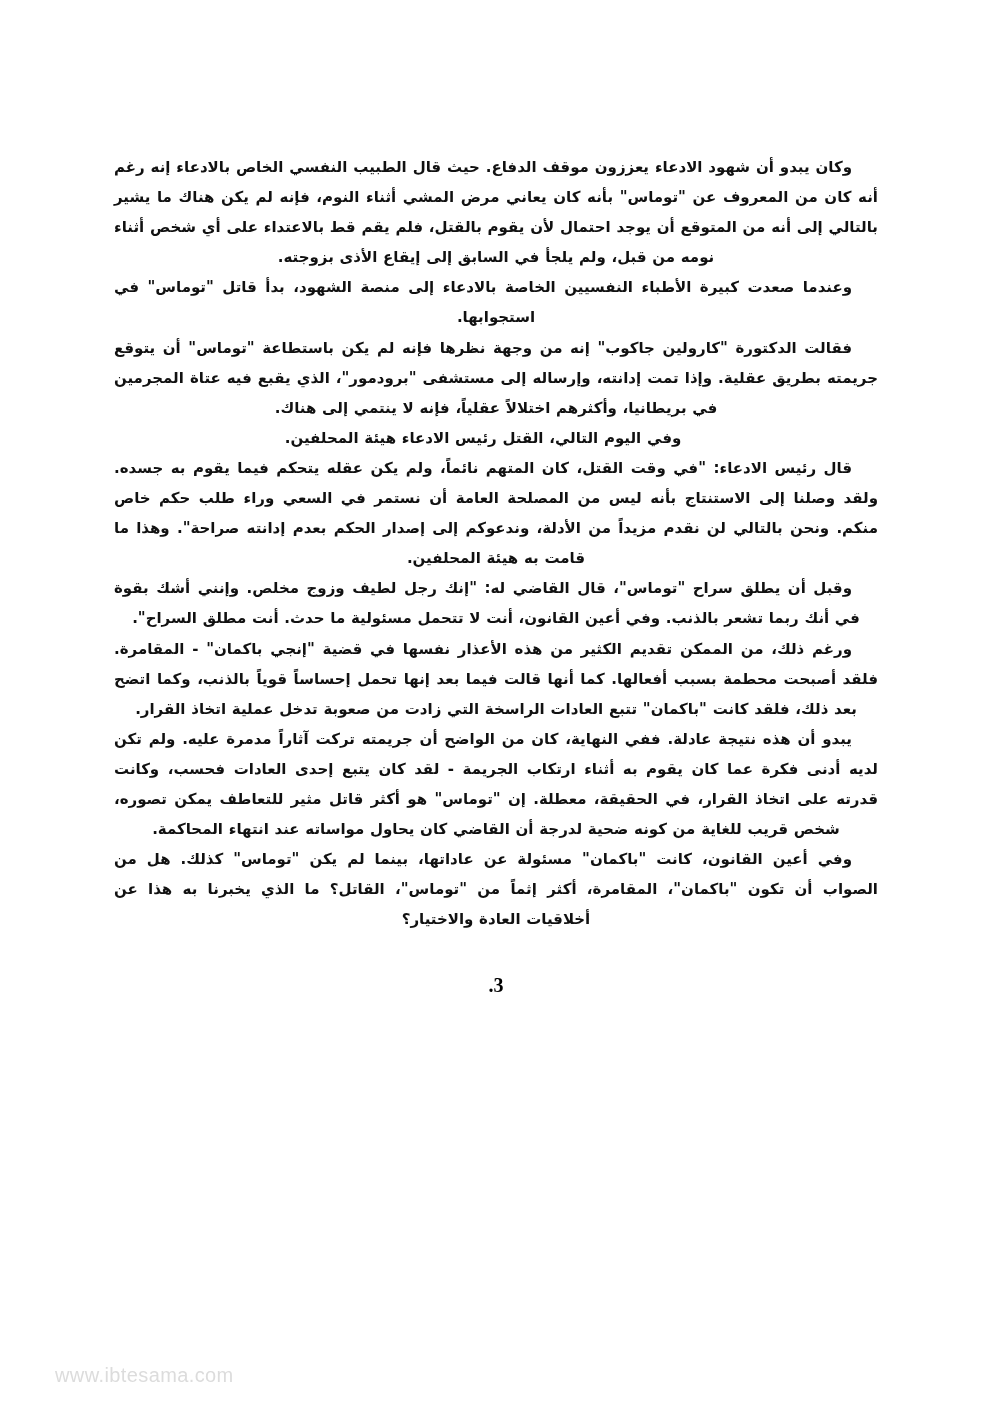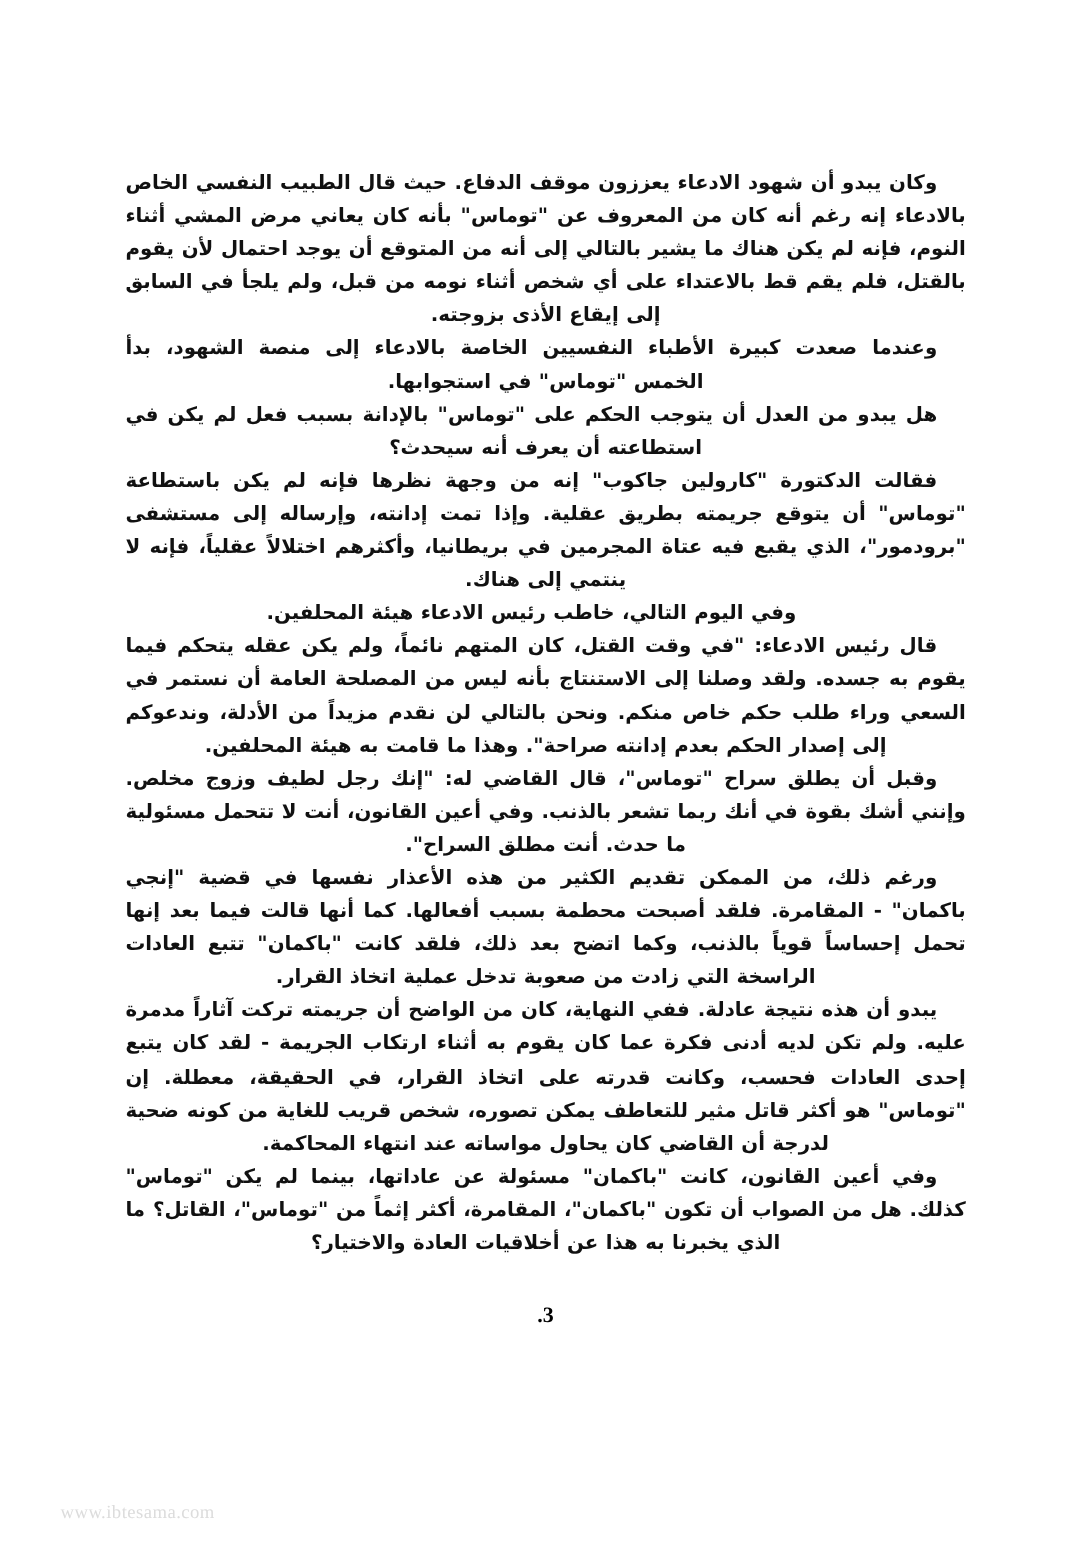--- a/index.html
+++ b/index.html
@@ -28,21 +28,21 @@
     text-align-last: center;
   }
 
   .para {
     margin: 0 0 0 0;
     padding: 0;
     direction: rtl;
     text-align: justify;
     text-align-last: center;
     text-justify: inter-word;
-    font-size: 18px;
+    font-size: 15px;
     line-height: 30.1px;
     color: #111111;
     font-weight: 600;
     letter-spacing: 0px;
     word-spacing: 0.5px;
     text-indent: 26px;
     font-family: "DejaVu Sans", "Liberation Sans", sans-serif;
   }
 
   .para + .para {
@@ -61,43 +61,42 @@
     font-family: "Liberation Serif", "DejaVu Serif", serif;
   }
 
   .spacer-before-heading { height: 36px; }
   .spacer-after-heading { height: 34px; }
 
   .watermark {
     position: absolute;
     left: 55px;
     top: 1362px;
-    font-size: 17px;
+    font-size: 20px;
     line-height: 26px;
     color: #dcdcdc;
-    font-family: Liberation Serif, serif;
+    font-family: Liberation Sans, sans-serif;
     letter-spacing: 0.4px;
     direction: ltr;
     text-align: right;
     white-space: nowrap;
     user-select: none;
   }
 </style>
 </head>
 <body>
 
 <div class="page">
 
   <div class="content">
 
     <p class="para">وكان يبدو أن شهود الادعاء يعززون موقف الدفاع. حيث قال الطبيب النفسي الخاص بالادعاء إنه رغم أنه كان من المعروف عن "توماس" بأنه كان يعاني مرض المشي أثناء النوم، فإنه لم يكن هناك ما يشير بالتالي إلى أنه من المتوقع أن يوجد احتمال لأن يقوم بالقتل، فلم يقم قط بالاعتداء على أي شخص أثناء نومه من قبل، ولم يلجأ في السابق إلى إيقاع الأذى بزوجته.</p>
-    <p class="para">وعندما صعدت كبيرة الأطباء النفسيين الخاصة بالادعاء إلى منصة الشهود، بدأ الخمس "توماس" في استجوابها.</p>
-    <p class="para">هل يبدو من العدل أن يتوجب الحكم على "توماس" بالإدانة بسبب فعل لم يكن في استطاعته أن يعرف أنه سيحدث؟</p>
+    <p class="para">وعندما صعدت كبيرة الأطباء النفسيين الخاصة بالادعاء إلى منصة الشهود، بدأ قاتل "توماس" في استجوابها.</p>
     <p class="para">فقالت الدكتورة "كارولين جاكوب" إنه من وجهة نظرها فإنه لم يكن باستطاعة "توماس" أن يتوقع جريمته بطريق عقلية. وإذا تمت إدانته، وإرساله إلى مستشفى "برودمور"، الذي يقبع فيه عتاة المجرمين في بريطانيا، وأكثرهم اختلالاً عقلياً، فإنه لا ينتمي إلى هناك.</p>
-    <p class="para">وفي اليوم التالي، خاطب رئيس الادعاء هيئة المحلفين.</p>
+    <p class="para">وفي اليوم التالي، القتل رئيس الادعاء هيئة المحلفين.</p>
     <p class="para">قال رئيس الادعاء: "في وقت القتل، كان المتهم نائماً، ولم يكن عقله يتحكم فيما يقوم به جسده. ولقد وصلنا إلى الاستنتاج بأنه ليس من المصلحة العامة أن نستمر في السعي وراء طلب حكم خاص منكم. ونحن بالتالي لن نقدم مزيداً من الأدلة، وندعوكم إلى إصدار الحكم بعدم إدانته صراحة". وهذا ما قامت به هيئة المحلفين.</p>
     <p class="para">وقبل أن يطلق سراح "توماس"، قال القاضي له: "إنك رجل لطيف وزوج مخلص. وإنني أشك بقوة في أنك ربما تشعر بالذنب. وفي أعين القانون، أنت لا تتحمل مسئولية ما حدث. أنت مطلق السراح".</p>
     <p class="para">ورغم ذلك، من الممكن تقديم الكثير من هذه الأعذار نفسها في قضية "إنجي باكمان" - المقامرة. فلقد أصبحت محطمة بسبب أفعالها. كما أنها قالت فيما بعد إنها تحمل إحساساً قوياً بالذنب، وكما اتضح بعد ذلك، فلقد كانت "باكمان" تتبع العادات الراسخة التي زادت من صعوبة تدخل عملية اتخاذ القرار.</p>
     <p class="para">يبدو أن هذه نتيجة عادلة. ففي النهاية، كان من الواضح أن جريمته تركت آثاراً مدمرة عليه. ولم تكن لديه أدنى فكرة عما كان يقوم به أثناء ارتكاب الجريمة - لقد كان يتبع إحدى العادات فحسب، وكانت قدرته على اتخاذ القرار، في الحقيقة، معطلة. إن "توماس" هو أكثر قاتل مثير للتعاطف يمكن تصوره، شخص قريب للغاية من كونه ضحية لدرجة أن القاضي كان يحاول مواساته عند انتهاء المحاكمة.</p>
     <p class="para">وفي أعين القانون، كانت "باكمان" مسئولة عن عاداتها، بينما لم يكن "توماس" كذلك. هل من الصواب أن تكون "باكمان"، المقامرة، أكثر إثماً من "توماس"، القاتل؟ ما الذي يخبرنا به هذا عن أخلاقيات العادة والاختيار؟</p>
 
     <div class="spacer-before-heading"></div>
 
     <h2 class="section-heading">3.</h2>
 

